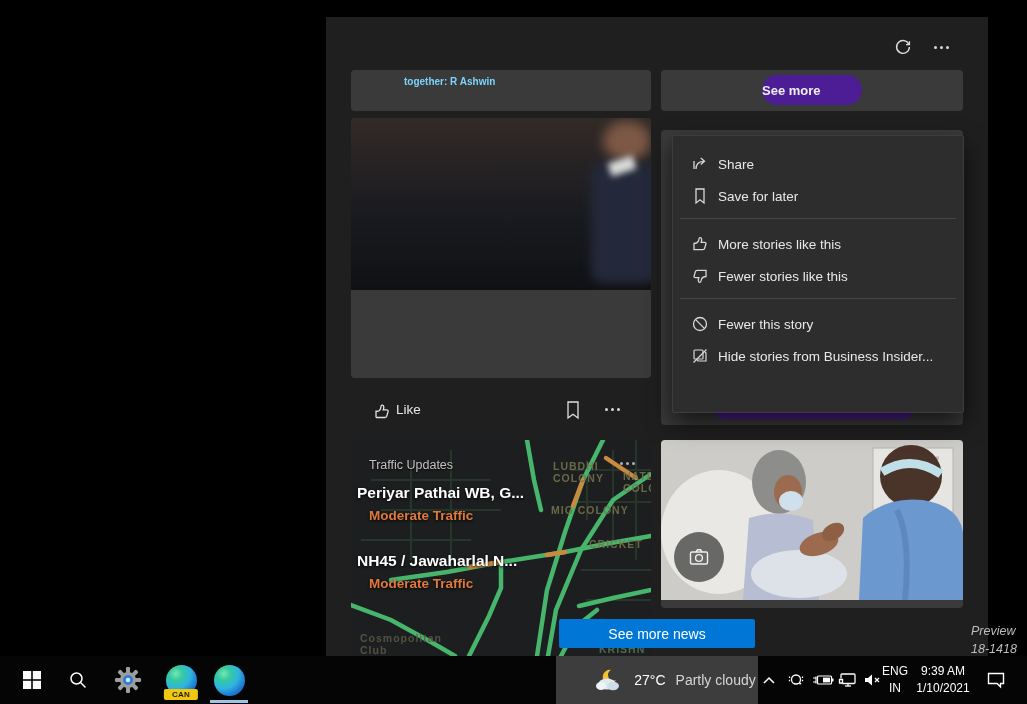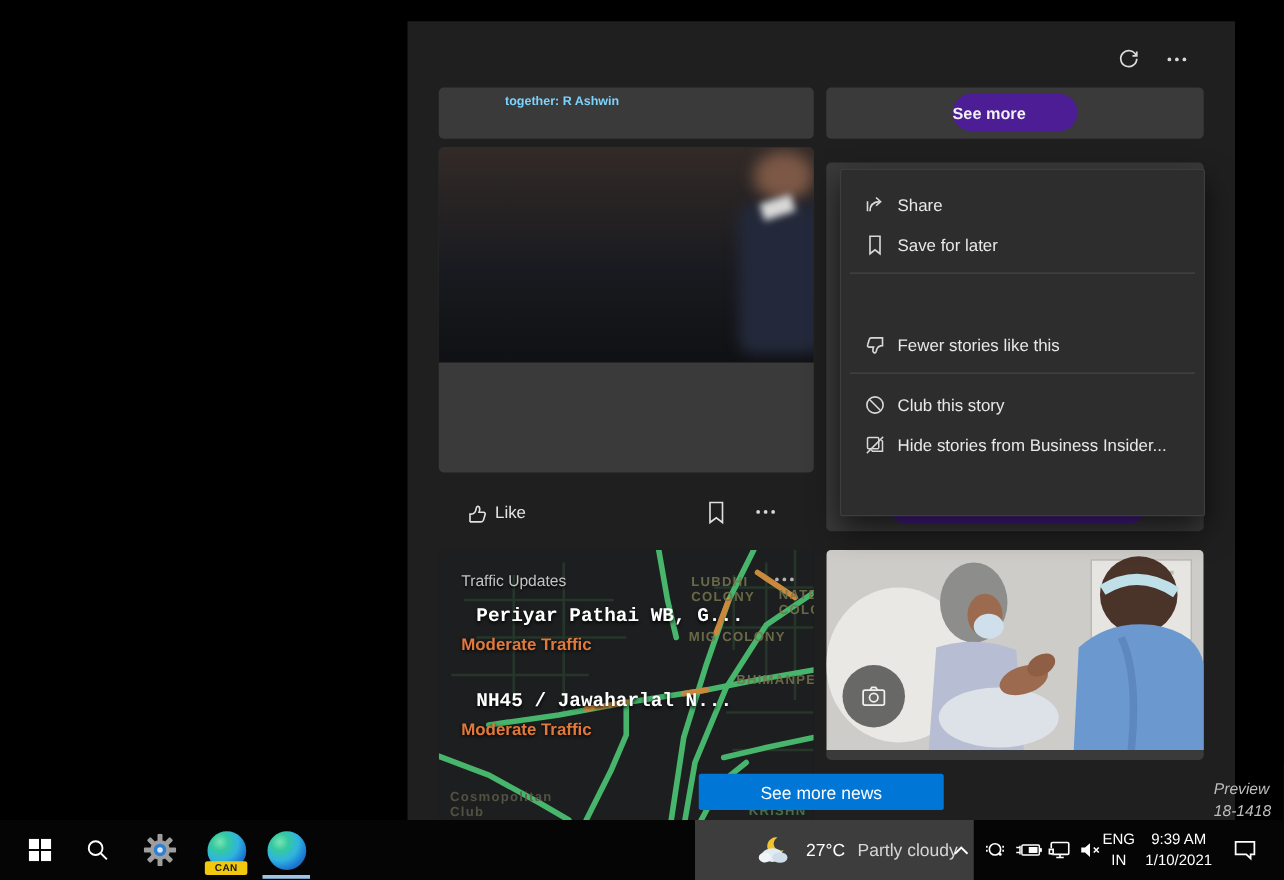--- a/index.html
+++ b/index.html
@@ -38,21 +38,21 @@
   .dots{display:flex;gap:3px;align-items:center;}
   .dots i{width:3px;height:3px;border-radius:50%;background:#d9d9d9;display:block;}
   .card-dots-circle{
     position:absolute;width:30px;height:30px;border-radius:50%;background:#474747;
     display:flex;align-items:center;justify-content:center;
   }
   
   .traffic{left:351px;top:440px;width:300px;height:216px;border-radius:4px;overflow:hidden;background:#1d1e1f;}
   .map-label{position:absolute;color:#77764e;font-weight:bold;font-size:10.5px;letter-spacing:1px;white-space:pre-line;opacity:.85;}
   .tr-title{position:absolute;left:18px;top:18px;font-size:12.5px;color:#c3c3c3;text-shadow:0 1px 2px #000;}
-  .tr-road{position:absolute;left:30px;font-size:15.5px;font-weight:bold;color:#fff;text-shadow:0 1px 3px #000;white-space:nowrap;font-family:Liberation Mono, monospace;}
+  .tr-road{position:absolute;left:6px;font-size:15.5px;font-weight:bold;color:#fff;text-shadow:0 1px 3px #000;white-space:nowrap;}
   .tr-status{position:absolute;left:18px;font-size:13.5px;font-weight:bold;color:#e0793c;text-shadow:0 1px 3px #000;}
   
   .news{left:661px;top:440px;width:302px;height:168px;border-radius:4px;overflow:hidden;background:#3a3a3a;}
   .cam-circle{
     position:absolute;left:13px;top:92px;width:50px;height:50px;border-radius:50%;
     background:rgba(85,85,85,.88);display:flex;align-items:center;justify-content:center;
   }
   .src-row{position:absolute;left:20px;top:168px;display:flex;align-items:center;}
   .src-logo{width:17px;height:17px;background:#e03a3a;border-radius:2px;color:#fff;font-size:5px;font-weight:bold;display:flex;align-items:center;justify-content:center;}
   .src-name{margin-left:8px;font-size:13px;color:#d2d2d2;}
@@ -63,21 +63,21 @@
   }
   .watermark{left:971px;top:622px;color:#bdbdbd;font-size:12.5px;line-height:18px;white-space:pre;z-index:5;font-style:italic;}
   
   .taskbar{left:0;top:656px;width:1027px;height:48px;background:#050505;z-index:100;}
   .tb-btn{position:absolute;top:0;height:48px;display:flex;align-items:center;justify-content:center;}
   .edge-circle{width:31px;height:31px;border-radius:50%;
     background:radial-gradient(circle at 32% 28%,#7ae3b3 0%,#35c9a0 22%,#2fb4e0 48%,#1b77d0 72%,#174a9e 100%);}
   .can-badge{position:absolute;left:50%;transform:translateX(-50%);bottom:4px;background:#f2c80f;color:#1a1a1a;
     font-size:8px;font-weight:bold;padding:1px 8px;border-radius:2px;letter-spacing:.3px;}
   .edge-underline{position:absolute;left:4px;right:4px;bottom:1px;height:3px;background:#9cc5e8;}
-  .weather{left:556px;top:0;width:223px;height:48px;background:#3d3d3d;display:flex;align-items:center;}
+  .weather{left:556px;top:0;width:202px;height:48px;background:#3d3d3d;display:flex;align-items:center;}
   .w-temp{font-size:14px;color:#fff;margin-left:10px;}
   .w-cond{font-size:14px;color:#d6d6d6;margin-left:10px;}
   .tray-icon{position:absolute;top:0;height:48px;display:flex;align-items:center;}
   .lang{left:880px;top:7px;width:30px;text-align:center;color:#fff;font-size:12px;line-height:17px;white-space:pre-line;}
   .clock{left:912px;top:7px;width:62px;text-align:center;color:#fff;font-size:12px;line-height:17px;white-space:pre-line;}
   svg{display:block;}
 </style>
 </head>
 <body>
 
@@ -249,37 +249,45 @@
     </div>
     <div class="ctx-item" style="top:44px;">
       <span class="mi">
         <svg width="20" height="20" viewBox="0 0 20 20" fill="none" stroke="#d8d8d8" stroke-width="1.3">
           <path d="M6 3 L14 3 L14 17 L10 13.8 L6 17 Z"></path>
         </svg>
       </span>
       <span class="ml">Save for later</span>
     </div>
     <div class="ctx-sep" style="top:82px;"></div>
+    <div class="ctx-item" style="top:92px;">
+      <span class="mi">
+        <svg width="20" height="20" viewBox="0 0 20 20" fill="none" stroke="#d8d8d8" stroke-width="1.3">
+          <path d="M4 9.5 C6 9.5 7.6 8.7 8.4 7 C9 5.7 8.8 4 9.9 3.7 C11 3.5 11.7 4.5 11.7 5.8 C11.7 7 11.2 8.3 11.2 8.3 L14.6 8.3 C15.6 8.3 16.2 9.1 15.9 10 L14.6 14.4 C14.4 15.2 13.7 15.7 12.9 15.7 L4 15.7 Z"></path>
+        </svg>
+      </span>
+      <span class="ml">More stories like this</span>
+    </div>
     <div class="ctx-item" style="top:124px;">
       <span class="mi">
         <svg width="20" height="20" viewBox="0 0 20 20" fill="none" stroke="#d8d8d8" stroke-width="1.3">
           <path d="M16 10.5 C14 10.5 12.4 11.3 11.6 13 C11 14.3 11.2 16 10.1 16.3 C9 16.5 8.3 15.5 8.3 14.2 C8.3 13 8.8 11.7 8.8 11.7 L5.4 11.7 C4.4 11.7 3.8 10.9 4.1 10 L5.4 5.6 C5.6 4.8 6.3 4.3 7.1 4.3 L16 4.3 Z"></path>
         </svg>
       </span>
       <span class="ml">Fewer stories like this</span>
     </div>
     <div class="ctx-sep" style="top:162px;"></div>
     <div class="ctx-item" style="top:172px;">
       <span class="mi">
         <svg width="20" height="20" viewBox="0 0 20 20" fill="none" stroke="#d8d8d8" stroke-width="1.3">
           <circle cx="10" cy="10" r="6.5"></circle>
             <path d="M5.4 5.4 L14.6 14.6"></path>
         </svg>
       </span>
-      <span class="ml">Club this story</span>
+      <span class="ml">Fewer this story</span>
     </div>
     <div class="ctx-item" style="top:204px;">
       <span class="mi">
         <svg width="20" height="20" viewBox="0 0 20 20" fill="none" stroke="#d8d8d8" stroke-width="1.2">
           <rect x="4" y="4" width="9" height="9" rx="1"></rect>
           <path d="M15 6 L16 7 L16 15 L8 15 L7 14"></path>
           <path d="M3.5 16.5 L16.5 3.5"></path>
         </svg>
       </span>
       <span class="ml">Hide stories from Business Insider...</span>
@@ -311,21 +319,21 @@
       <path d="M150 122 L118 127"></path>
       <path d="M255 18 L285 38"></path>
       <path d="M214 112 L196 115"></path>
     </g>
   </svg>
   <span class="map-label" style="left:202px;top:20px;">LUBDHI
 COLONY</span>
   <span class="map-label" style="left:272px;top:30px;">NATE
 COLO</span>
   <span class="map-label" style="left:200px;top:64px;">MIG COLONY</span>
-  <span class="map-label" style="left:238px;top:98px;">BHIMANPE</span>
+  <span class="map-label" style="left:238px;top:98px;">CRICKET</span>
   <span class="map-label" style="left:9px;top:192px;color:#5c5b49;">Cosmopolitan
 Club</span>
   <span class="map-label" style="left:248px;top:203px;color:#4f7c57;">KRISHN</span>
 
   <div class="tr-title">Traffic Updates</div>
   <div class="tr-road" style="top:44px;">Periyar Pathai WB, G...</div>
   <div class="tr-status" style="top:68px;">Moderate Traffic</div>
   <div class="tr-road" style="top:112px;">NH45 / Jawaharlal N...</div>
   <div class="tr-status" style="top:136px;">Moderate Traffic</div>
   <div class="dots" style="position:absolute;right:16px;top:22px;opacity:.8;">

